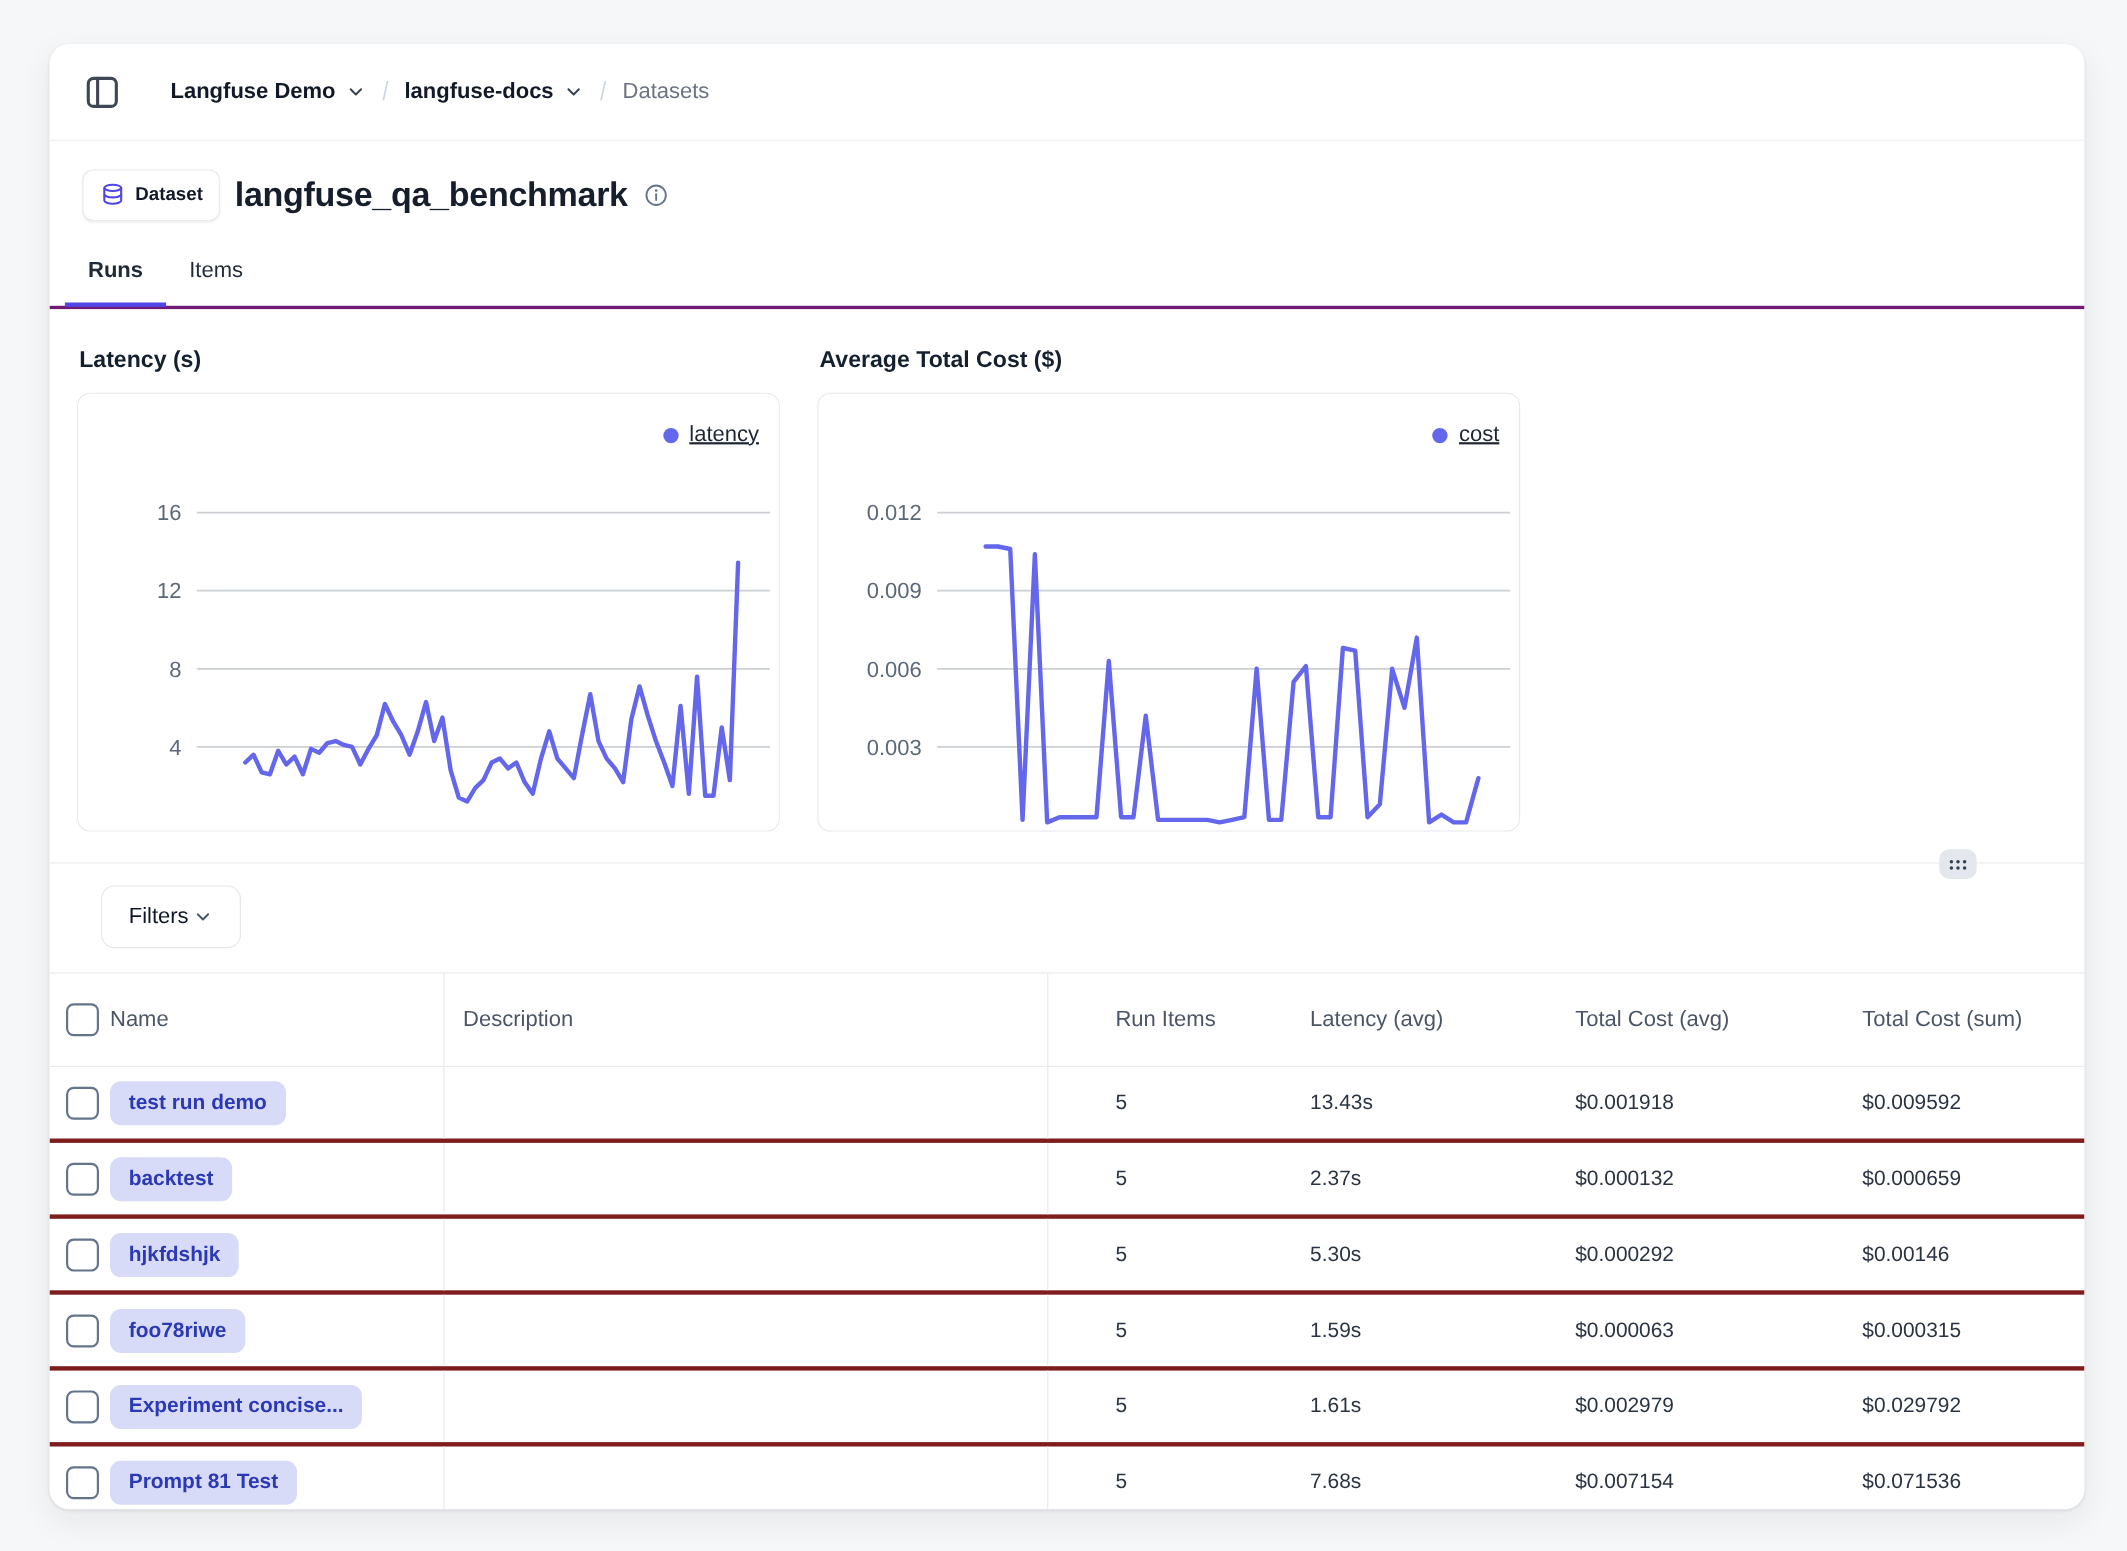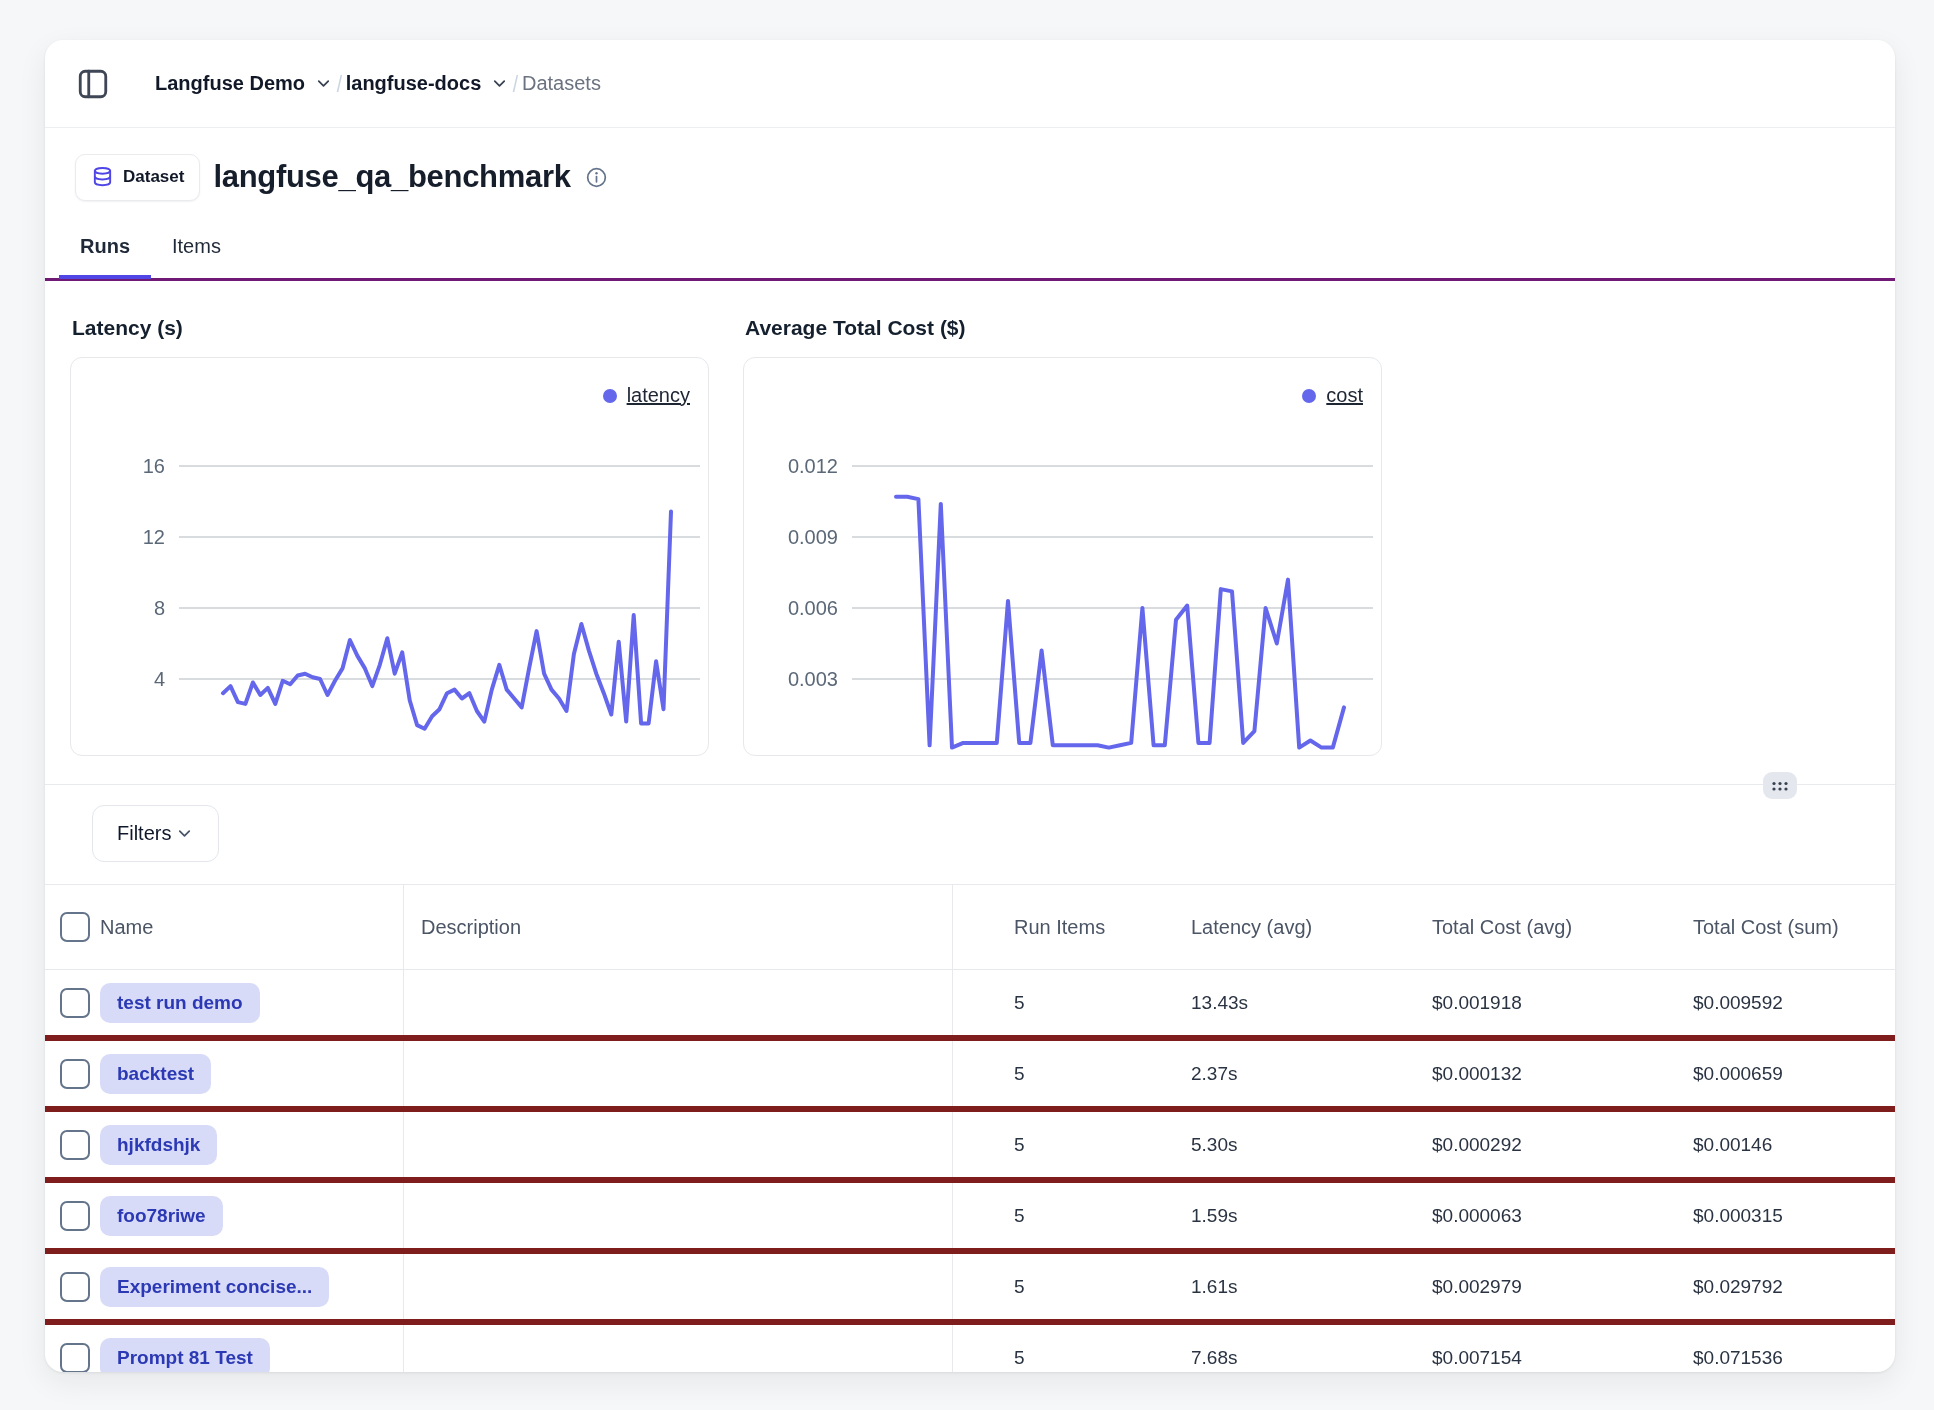--- a/index.html
+++ b/index.html
@@ -3,21 +3,21 @@
 <meta charset="utf-8">
 <style>
   html,body{margin:0;padding:0;width:1934px;height:1410px;background:#f6f7f8;overflow:hidden;
     font-family:"Liberation Sans","DejaVu Sans",sans-serif;color:#111827;}
   .card{position:absolute;left:45px;top:40px;width:1850px;height:1332px;background:#ffffff;
     border-radius:18px;box-shadow:0 1px 3px rgba(16,24,40,.08),0 10px 30px rgba(16,24,40,.07);
     overflow:hidden;}
   
   .topbar{height:87px;display:flex;align-items:center;padding-left:29px;border-bottom:1px solid #eceef1;}
   .panel-btn{width:37px;height:37px;display:flex;align-items:center;justify-content:center;cursor:pointer;}
-  .breadcrumb{display:flex;align-items:center;margin-left:44px;gap:3px;}
+  .breadcrumb{display:flex;align-items:center;margin-left:44px;gap:14px;}
   .crumb{font-size:20px;font-weight:700;color:#111827;display:flex;align-items:center;gap:9px;cursor:pointer;}
   .crumb.muted{color:#6b7280;font-weight:400;}
   .sep{color:#cbd5e1;font-size:24px;font-weight:300;transform:scaleX(.8);}
   
   .title-row{display:flex;align-items:center;padding:26px 0 0 30px;height:46px;}
   .ds-badge{display:flex;align-items:center;gap:9px;background:#fff;border:1px solid #e9ebef;
     box-shadow:0 1px 2px rgba(16,24,40,.06);border-radius:10px;padding:0 15px;height:45px;
     font-size:17px;font-weight:700;color:#111827;text-align:center;}
   h1.title{font-size:31px;font-weight:700;margin:0 0 0 13px;letter-spacing:-.3px;color:#161e2c;}
   .info{margin-left:14px;display:flex;align-items:center;}
@@ -40,21 +40,21 @@
     border-radius:9px;display:flex;align-items:center;justify-content:center;cursor:grab;}
   
   .filters-row{padding:20px 0 0 47px;}
   .filters-btn{display:inline-flex;align-items:center;gap:4px;height:57px;padding:0 24px;
     background:#fff;border:1px solid #e3e7ec;border-radius:12px;font-size:20px;font-weight:500;
     color:#0f172a;font-family:inherit;cursor:pointer;}
   
   .table{margin-top:22px;}
   .trow{display:grid;grid-template-columns:55px 303px 550px 177px 241px 261px 1fr;align-items:center;}
   .thead{height:84px;border-top:1px solid #e7e9ec;border-bottom:1px solid #e7e9ec;}
-  .tbody-row{height:65px;border-bottom:6px solid #7f1d1d;}
+  .tbody-row{height:65px;border-bottom:4px solid #7f1d1d;}
   .cell{font-size:19px;color:#2a3342;}
   .cell.num{padding-left:61px;}
   .hcell{font-size:20px;color:#4b5565;font-weight:400;}
   .hcell.num{padding-left:61px;}
   .col-name{height:100%;display:flex;align-items:center;}
   .col-desc{height:100%;border-left:1px solid #e7e9ec;border-right:1px solid #e7e9ec;
     display:flex;align-items:center;padding-left:17px;}
   .chk-wrap{display:flex;justify-content:flex-end;padding-right:10px;}
   .chk{width:26px;height:26px;border:2px solid #64748b;border-radius:7px;background:#fff;cursor:pointer;}
   .run-badge{display:inline-flex;align-items:center;height:40px;padding:0 17px;border-radius:10px;

